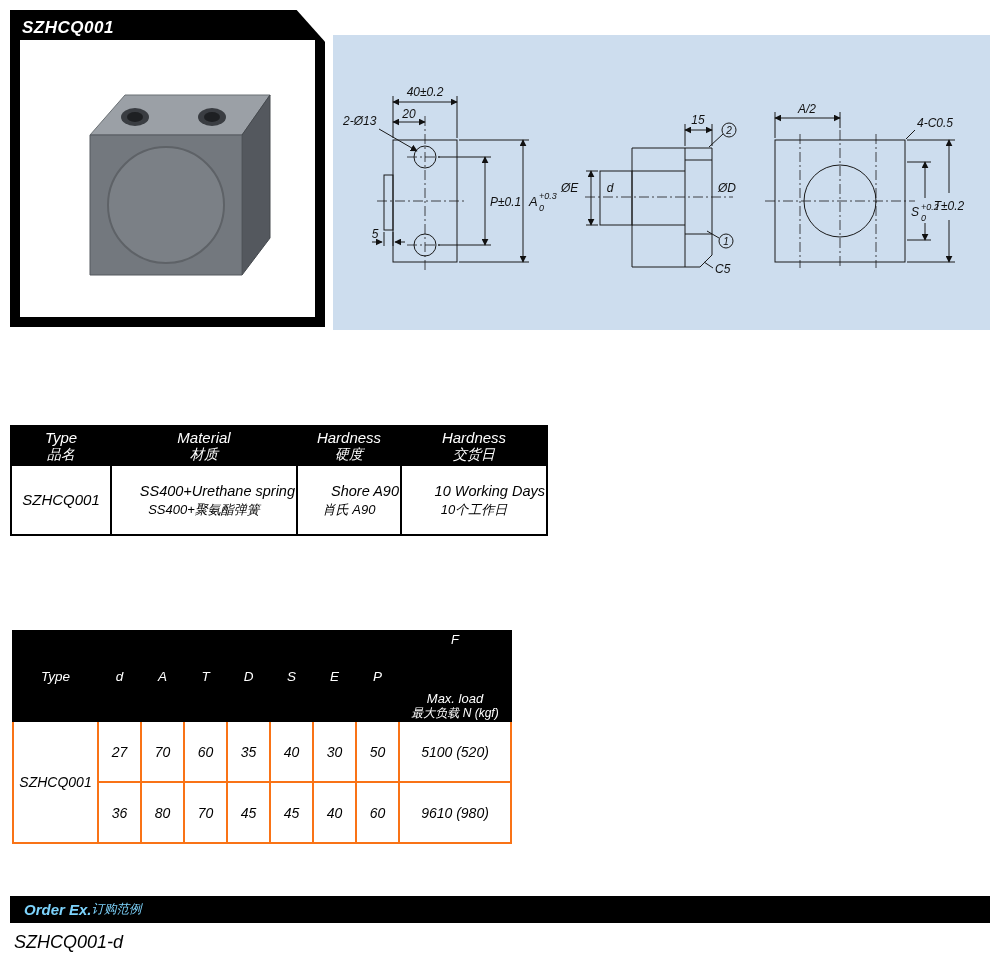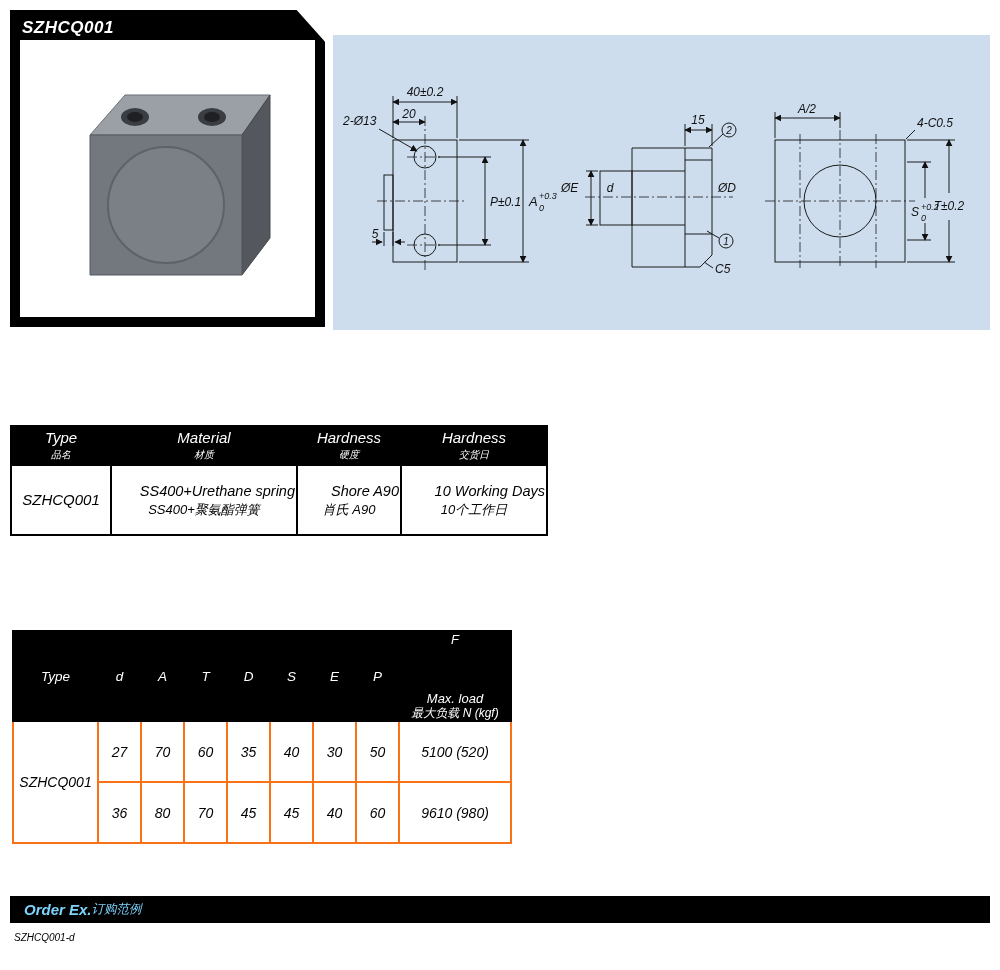--- a/index.html
+++ b/index.html
@@ -19,39 +19,39 @@
   .cl{stroke:#1a1a1a;stroke-width:0.8;fill:none;stroke-dasharray:10,3,2,3;}
   text.dim{font-family:"Liberation Sans",sans-serif;font-size:12px;fill:#111;}
   text.sm{font-size:9px;}
   text.ball{font-size:10px;}
 
   
   table.spec{position:absolute;left:10px;top:425px;width:536px;border-collapse:collapse;table-layout:fixed;}
   table.spec th{background:#000;color:#fff;font-weight:normal;border:2px solid #000;height:37px;padding:0;}
   table.spec td{border:2px solid #000;height:66px;text-align:center;vertical-align:middle;background:#fff;}
   .h-en{display:block;font-size:15px;line-height:18px;}
-  .h-zh{display:block;font-size:10px;line-height:15px;}
+  .h-zh{display:block;font-size:14px;line-height:15px;}
   .c-l1{display:block;font-size:14.5px;line-height:19px;text-align:right;}
   .c-l2{display:block;font-size:13px;line-height:18px;}
   .c-one{font-size:15px;}
 
   
   table.dims{position:absolute;left:12px;top:630px;width:498px;border-collapse:collapse;table-layout:fixed;}
   table.dims th{background:#000;color:#fff;font-weight:normal;border:2px solid #000;height:48px;padding:0;font-size:13.5px;}
   table.dims td{border:2px solid #f97316;height:57px;text-align:center;vertical-align:middle;background:#fff;font-size:14px;}
   .f1{display:block;font-size:13px;line-height:15px;}
   .f2{display:block;font-size:13px;line-height:15px;margin-top:44px;}
   .f3{display:block;font-size:12px;line-height:14px;}
 
   
   .order-bar{position:absolute;left:10px;top:896px;width:980px;height:27px;background:#000;color:#7dd3fc;
              display:flex;align-items:center;padding-left:14px;box-sizing:border-box;}
   .order-en{font-size:15px;font-weight:bold;}
   .order-zh{font-size:12.5px;margin-left:0;}
-  .order-example{position:absolute;left:14px;top:932px;font-size:10px;}
+  .order-example{position:absolute;left:14px;top:932px;font-size:18px;}
 </style>
 </head>
 <body>
 
 <div id="page">
 
   <div class="product-panel">
     <div class="product-title">SZHCQ001</div>
     <div class="product-photo">
       <svg width="295" height="277" viewBox="0 0 295 277">

